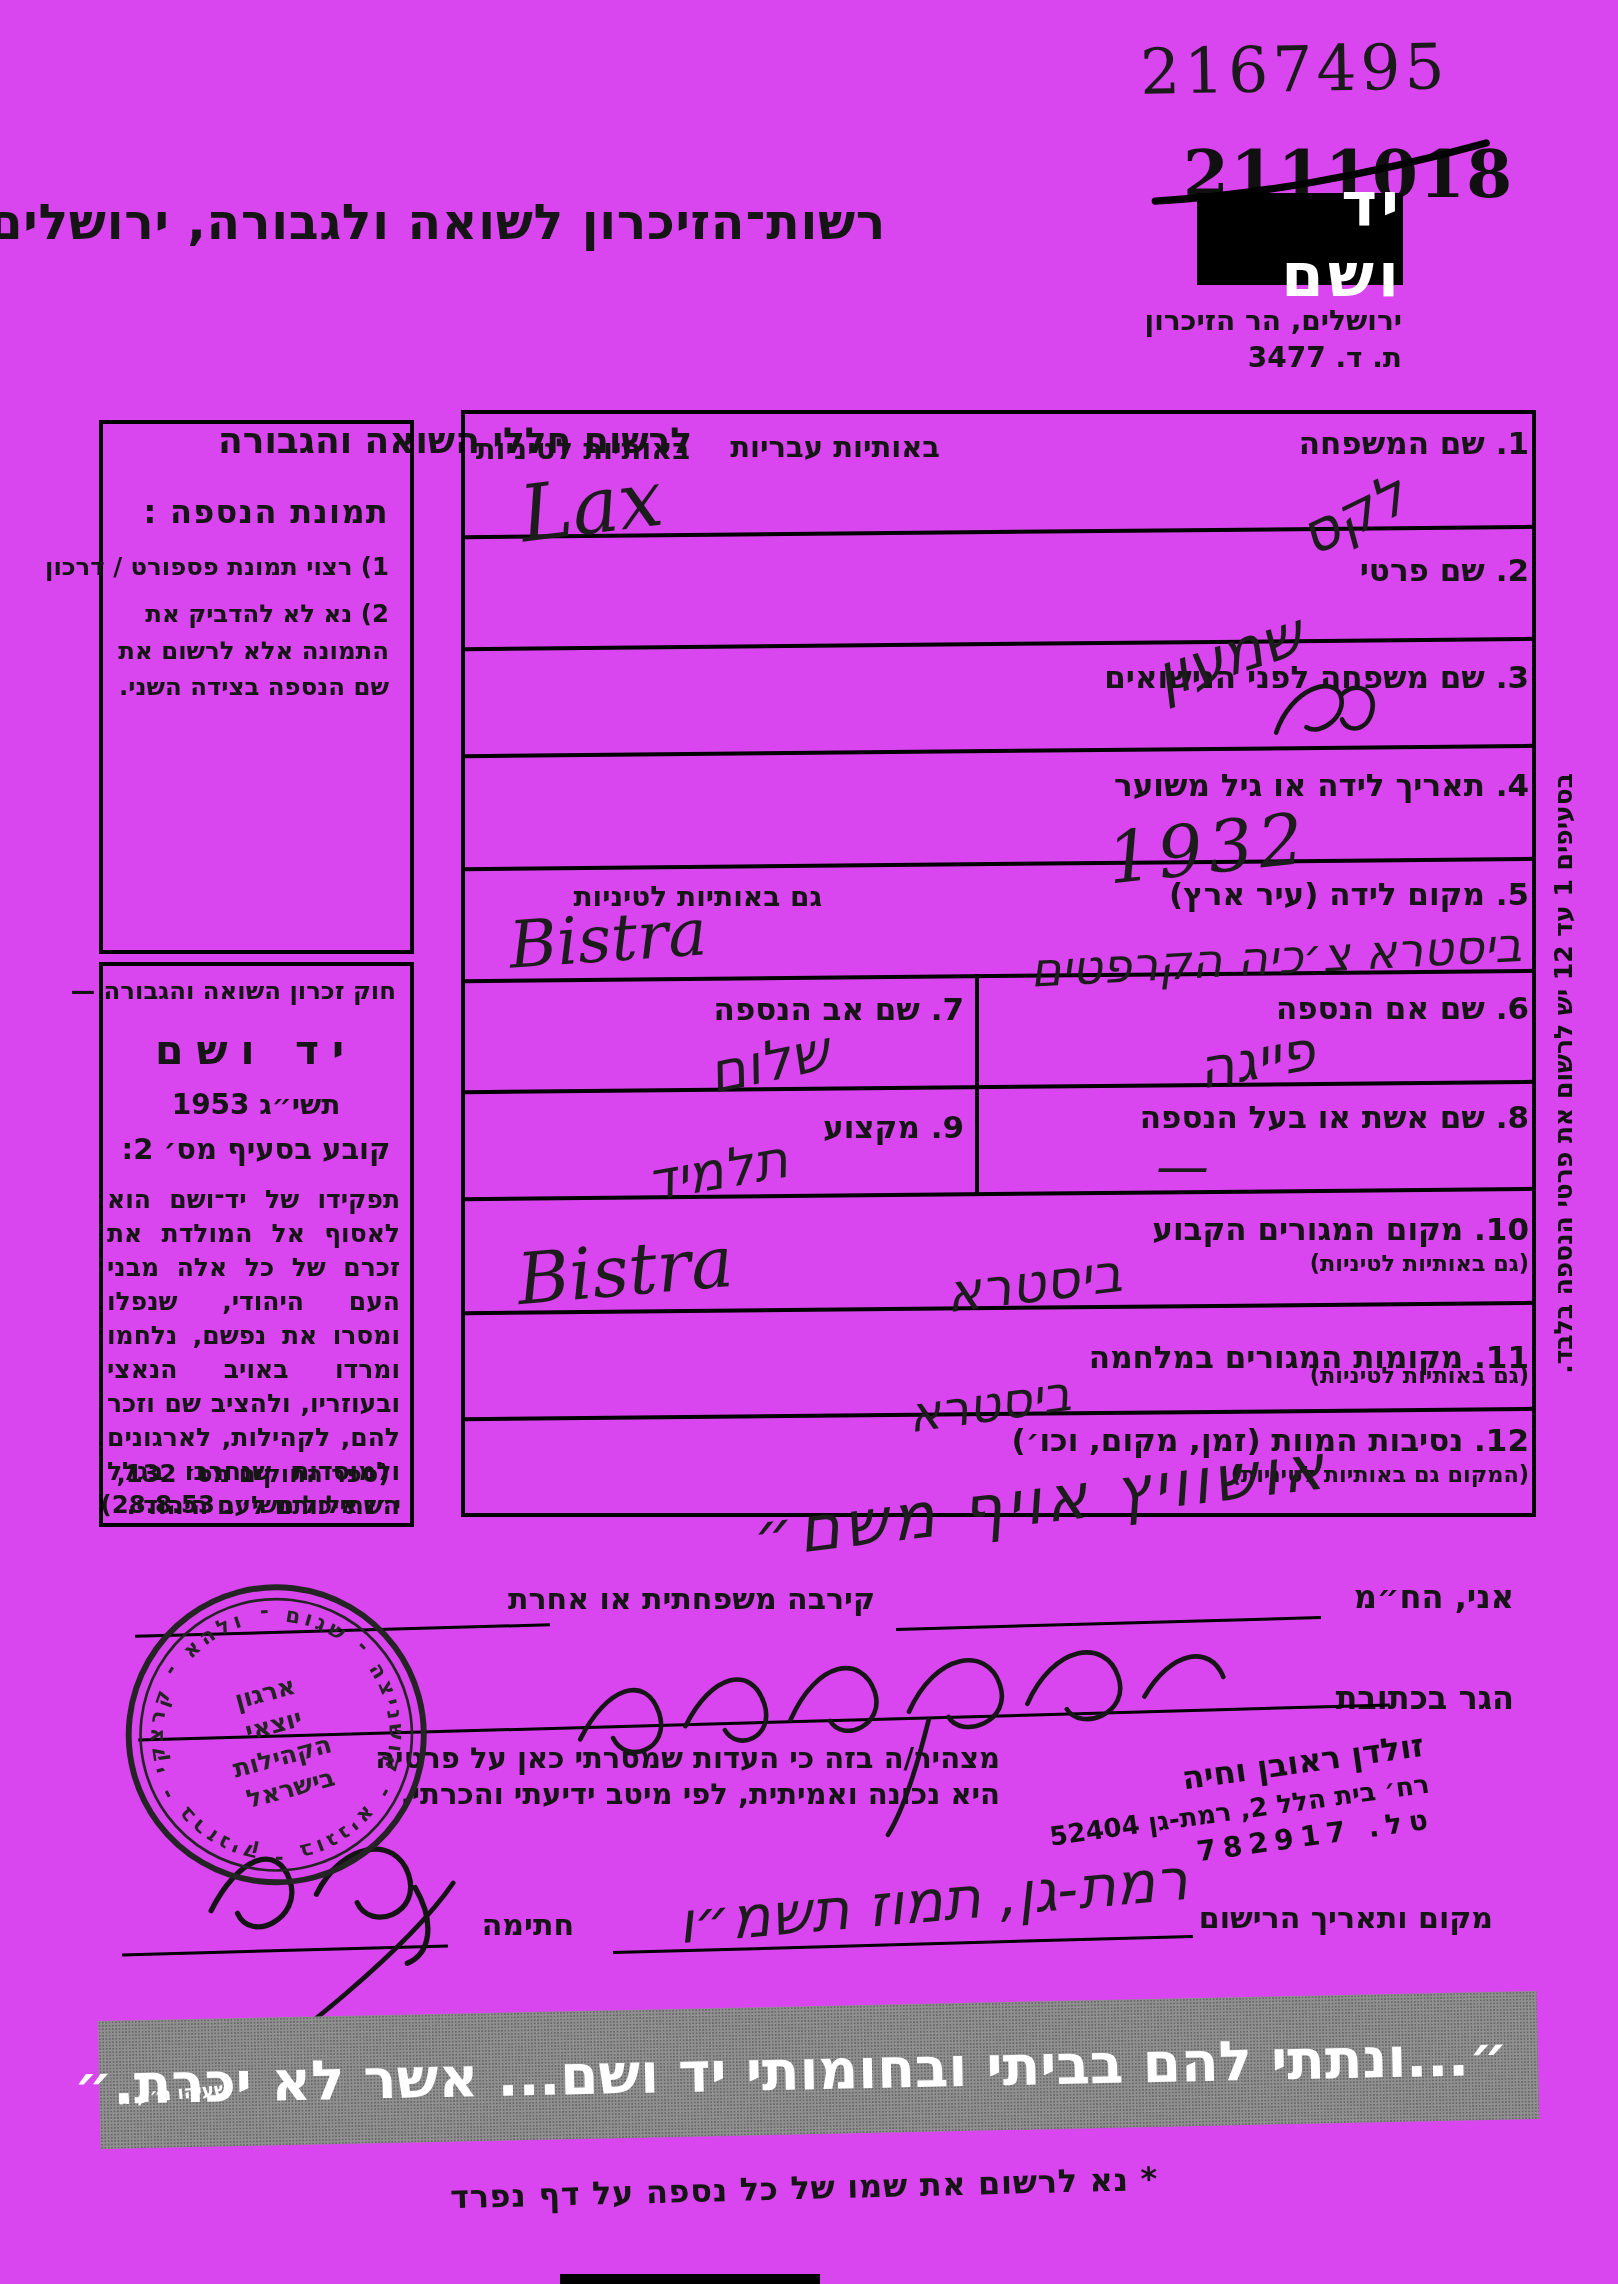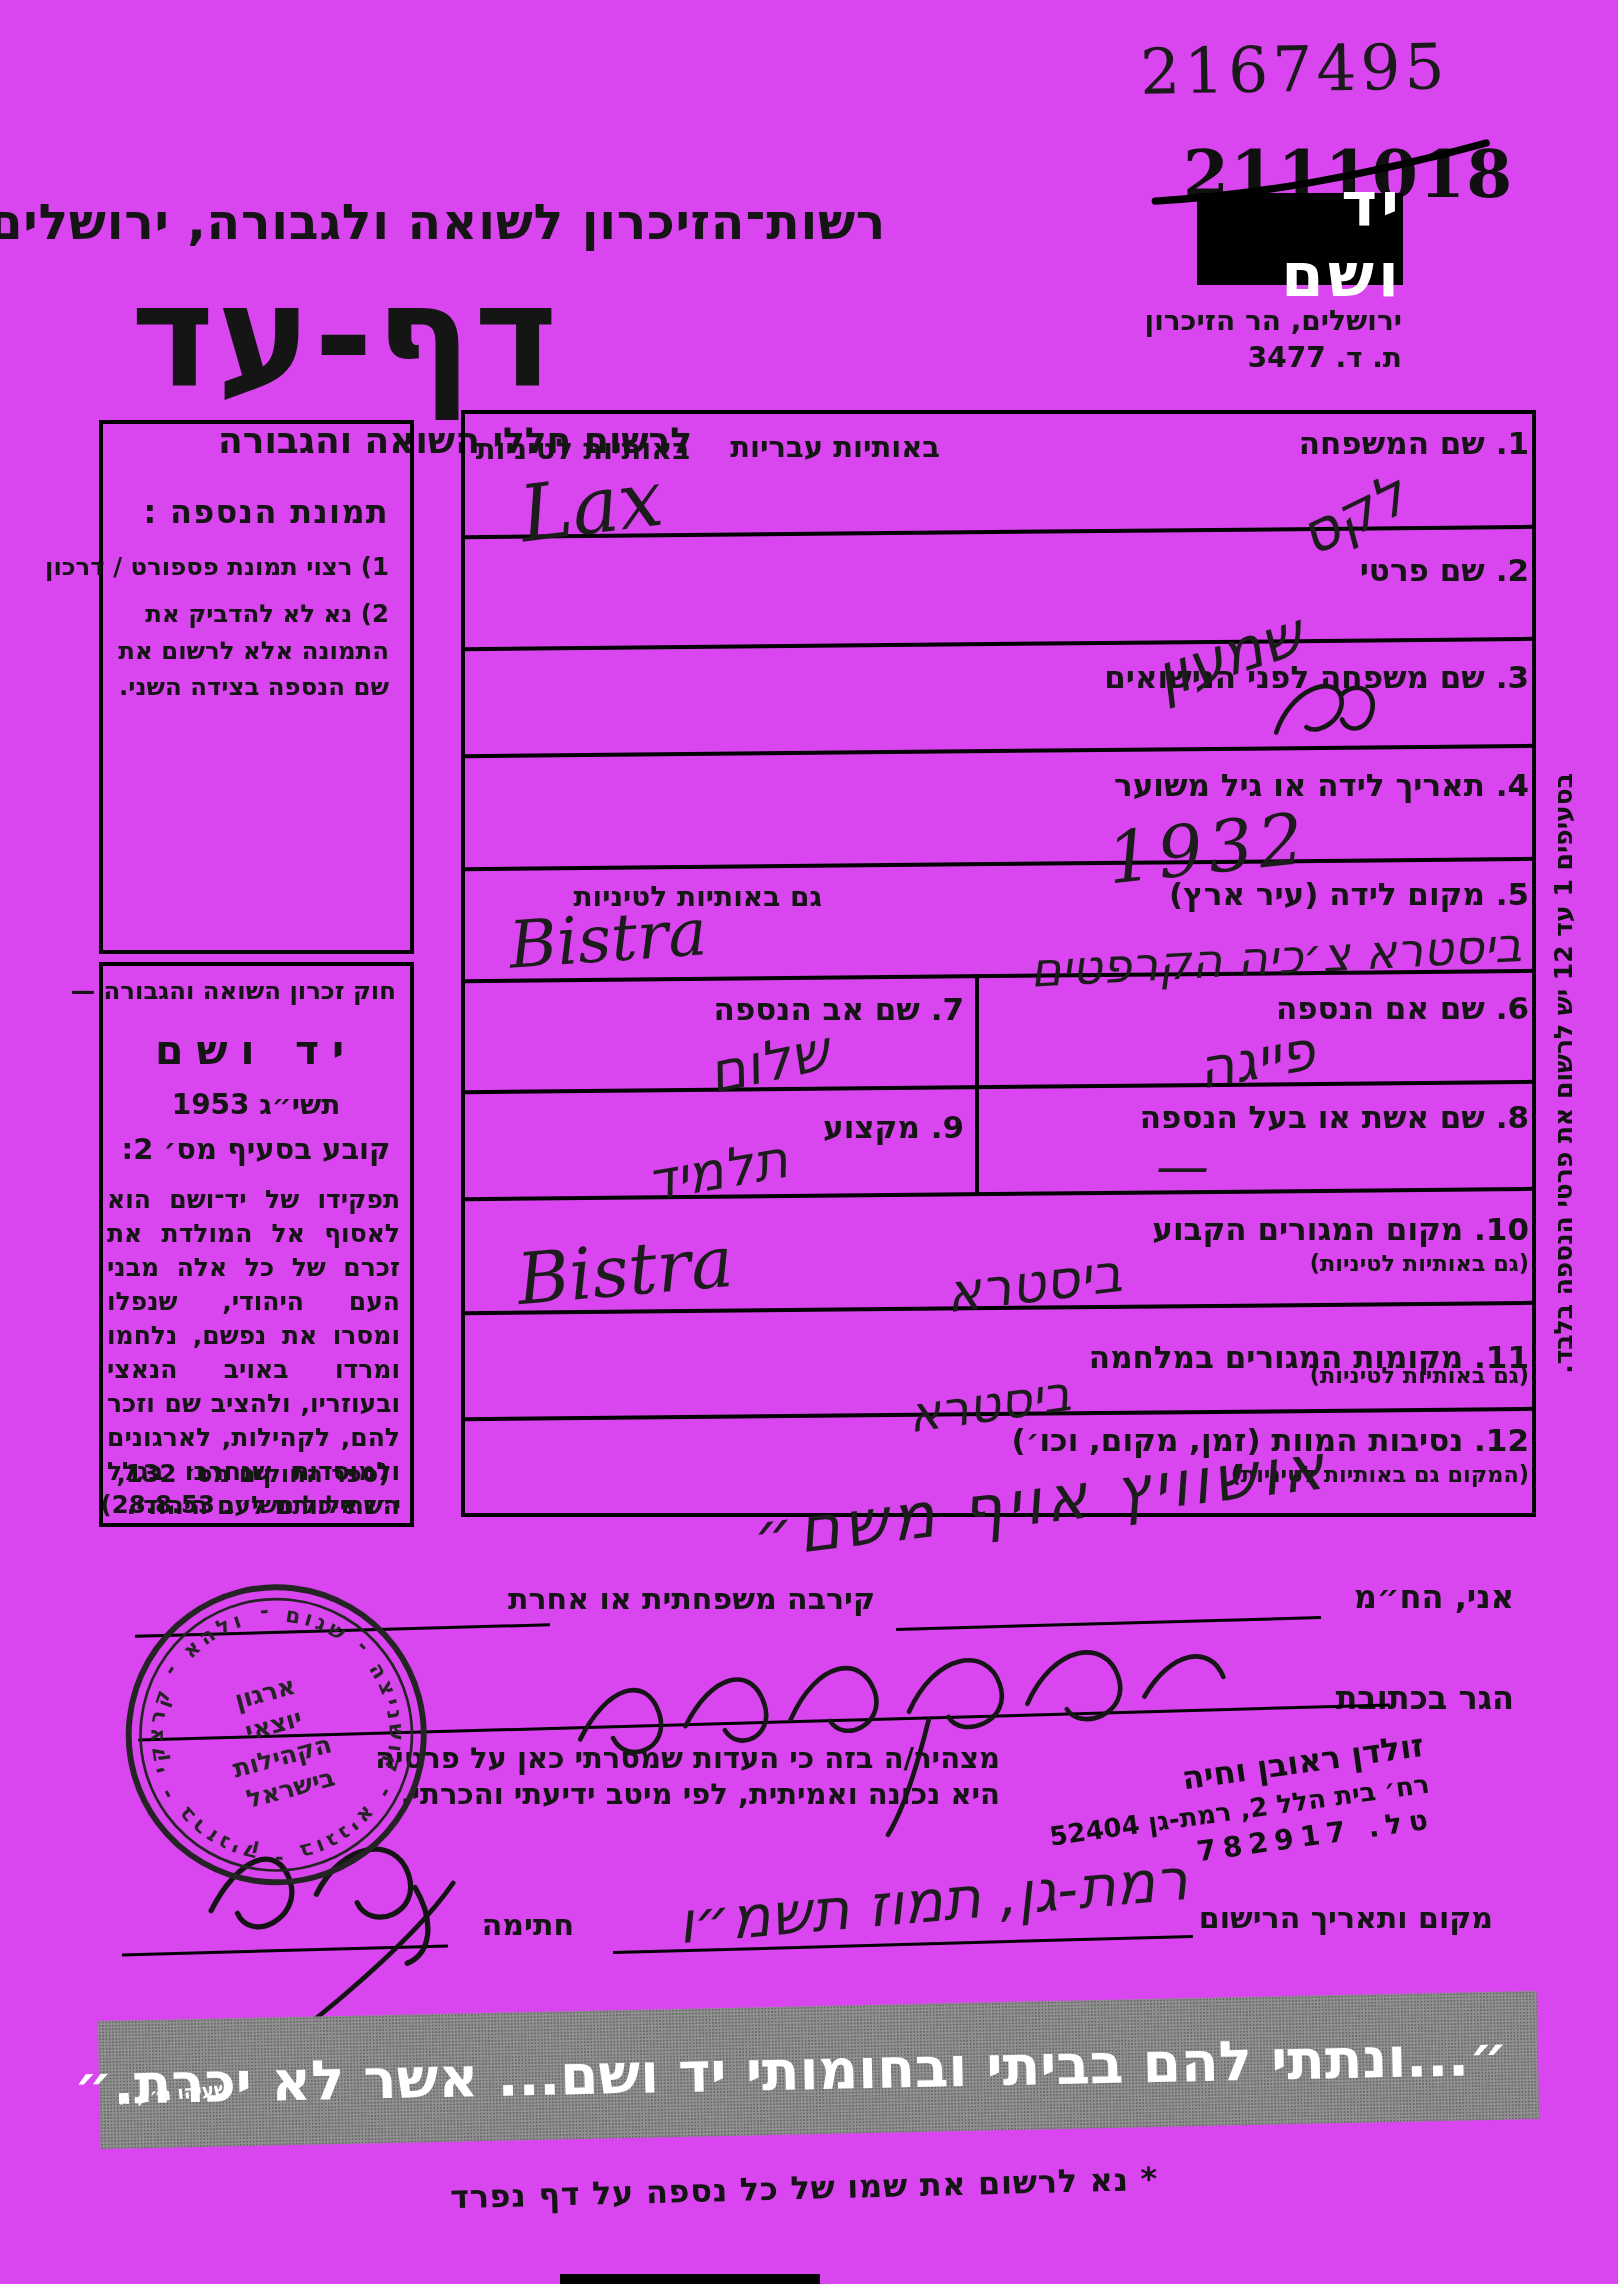--- a/index.html
+++ b/index.html
@@ -30,21 +30,20 @@
 
 <div id="page">
 
   <div class="abs" style="left:1140px;top:33px;font-size:63px;font-family:'DejaVu Serif',serif;letter-spacing:4px;transform:rotate(-1deg);color:#1a1a1a;">2167495</div>
   <div class="abs" style="left:1183px;top:135px;font-size:66px;font-family:'DejaVu Serif',serif;letter-spacing:1.3px;font-weight:bold;color:#101010;">2111018</div>
   <svg style="left:1150px;top:135px;" width="356" height="86" viewBox="0 0 540 130">
     <path d="M8,100 C150,92 330,62 510,12" fill="none" stroke="#000" stroke-width="11" stroke-linecap="round"></path>
   </svg>
 
   <div class="lbl" style="right:733px;top:194px;font-size:49px;letter-spacing:0.7px;">רשות־הזיכרון לשואה ולגבורה, ירושלים</div>
-  <div class="lbl" style="right:1059px;top:254px;font-size:142px;font-weight:900;letter-spacing:2.6px;">דף-עד</div>
   <div class="lbl" style="right:927px;top:420px;font-size:36px;">לרשום חללי השואה והגבורה</div>
 
   <div class="abs" style="left:1197px;top:193px;width:206px;height:92px;background:#000;display:flex;align-items:center;justify-content:center;">
     <span class="rtl" style="color:#fff;font-weight:900;font-size:61px;font-family:'DejaVu Sans',sans-serif;letter-spacing:4px;">יד ושם</span>
   </div>
   <div class="lbl" style="right:217px;top:304px;font-size:28px;">ירושלים, הר הזיכרון</div>
   <div class="lbl" style="right:217px;top:341px;font-size:28px;">ת. ד. 3477</div>
 
   <div class="box" style="left:461px;top:410px;width:1075px;height:1107px;"></div>
   <div class="rline" style="left:464px;top:530px;width:1070px;"></div>

